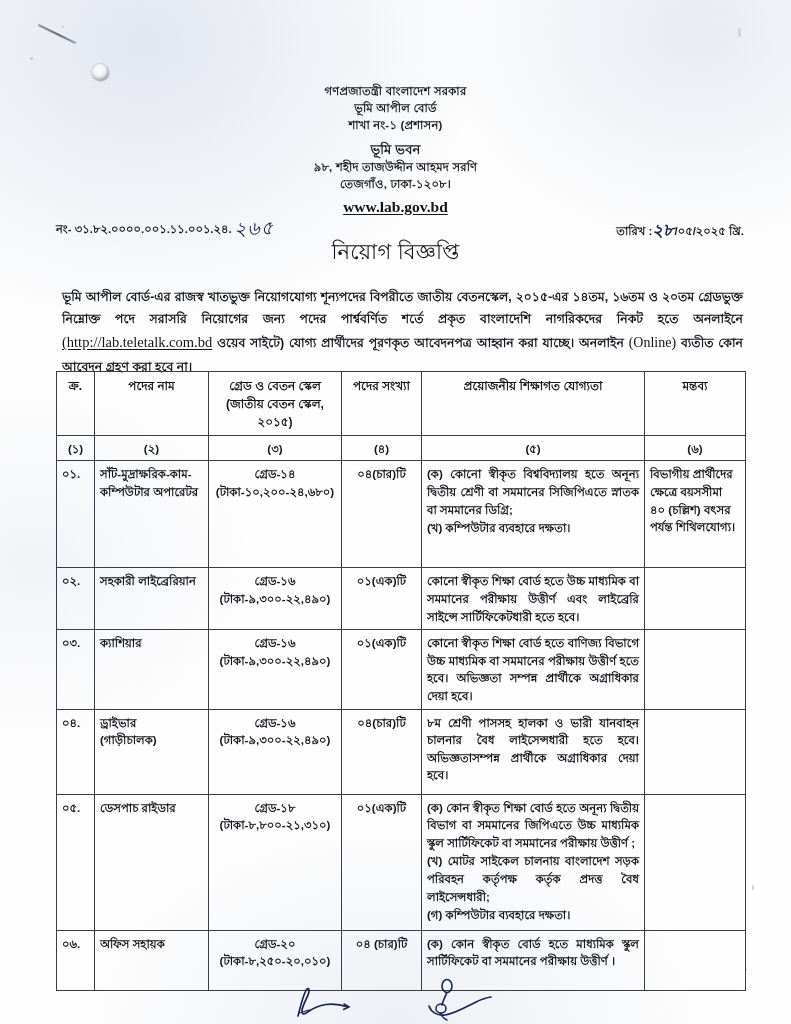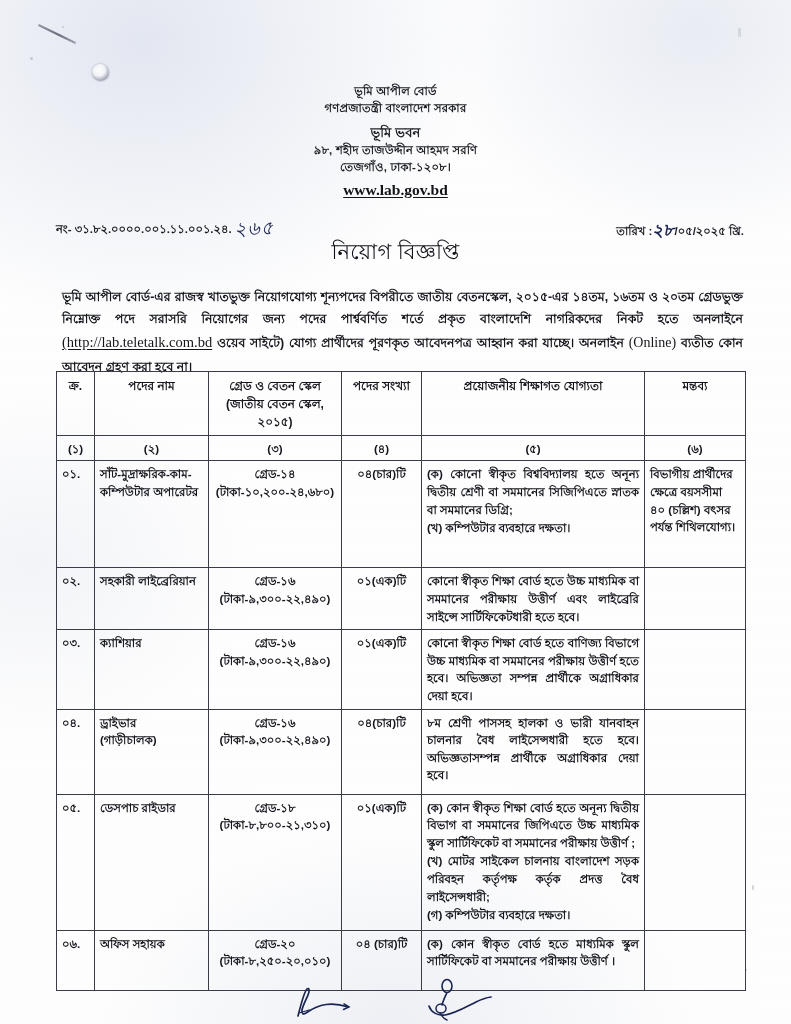--- a/index.html
+++ b/index.html
@@ -194,22 +194,23 @@
 
   <div class="staple-mark"></div>
   <div class="punch-hole"></div>
   <div class="speck" style="left:30px; top:57px; width:3px; height:3px;"></div>
   <div class="speck" style="left:62px; top:26px; width:2px; height:2px;"></div>
   <div class="speck" style="left:738px; top:28px; width:3px; height:9px; border-radius:1px; opacity:.45;"></div>
   <div class="speck" style="left:752px; top:885px; width:2px; height:5px; border-radius:1px; opacity:.6;"></div>
   <div class="speck" style="left:745px; top:969px; width:2px; height:2px;"></div>
 
   <div class="letterhead">
+    <div class="lh-line">গণপ্রজাতন্ত্রী বাংলাদেশ সরকার</div>
     <div class="lh-line">ভূমি আপীল বোর্ড</div>
-    <div class="lh-line">গণপ্রজাতন্ত্রী বাংলাদেশ সরকার</div>
+    <div class="lh-line">শাখা নং-১ (প্রশাসন)</div>
     <div class="lh-line big">ভূমি ভবন</div>
     <div class="lh-line">৯৮, শহীদ তাজউদ্দীন আহমদ সরণি</div>
     <div class="lh-line">তেজগাঁও, ঢাকা-১২০৮।</div>
     <a class="lh-web" href="#">www.lab.gov.bd</a>
   </div>
 
   <div class="memo-row">
     <div class="memo-ref">
       <span>নং- ৩১.৮২.০০০০.০০১.১১.০০১.২৪.</span><span class="handwritten">২৬৫</span>
     </div>

